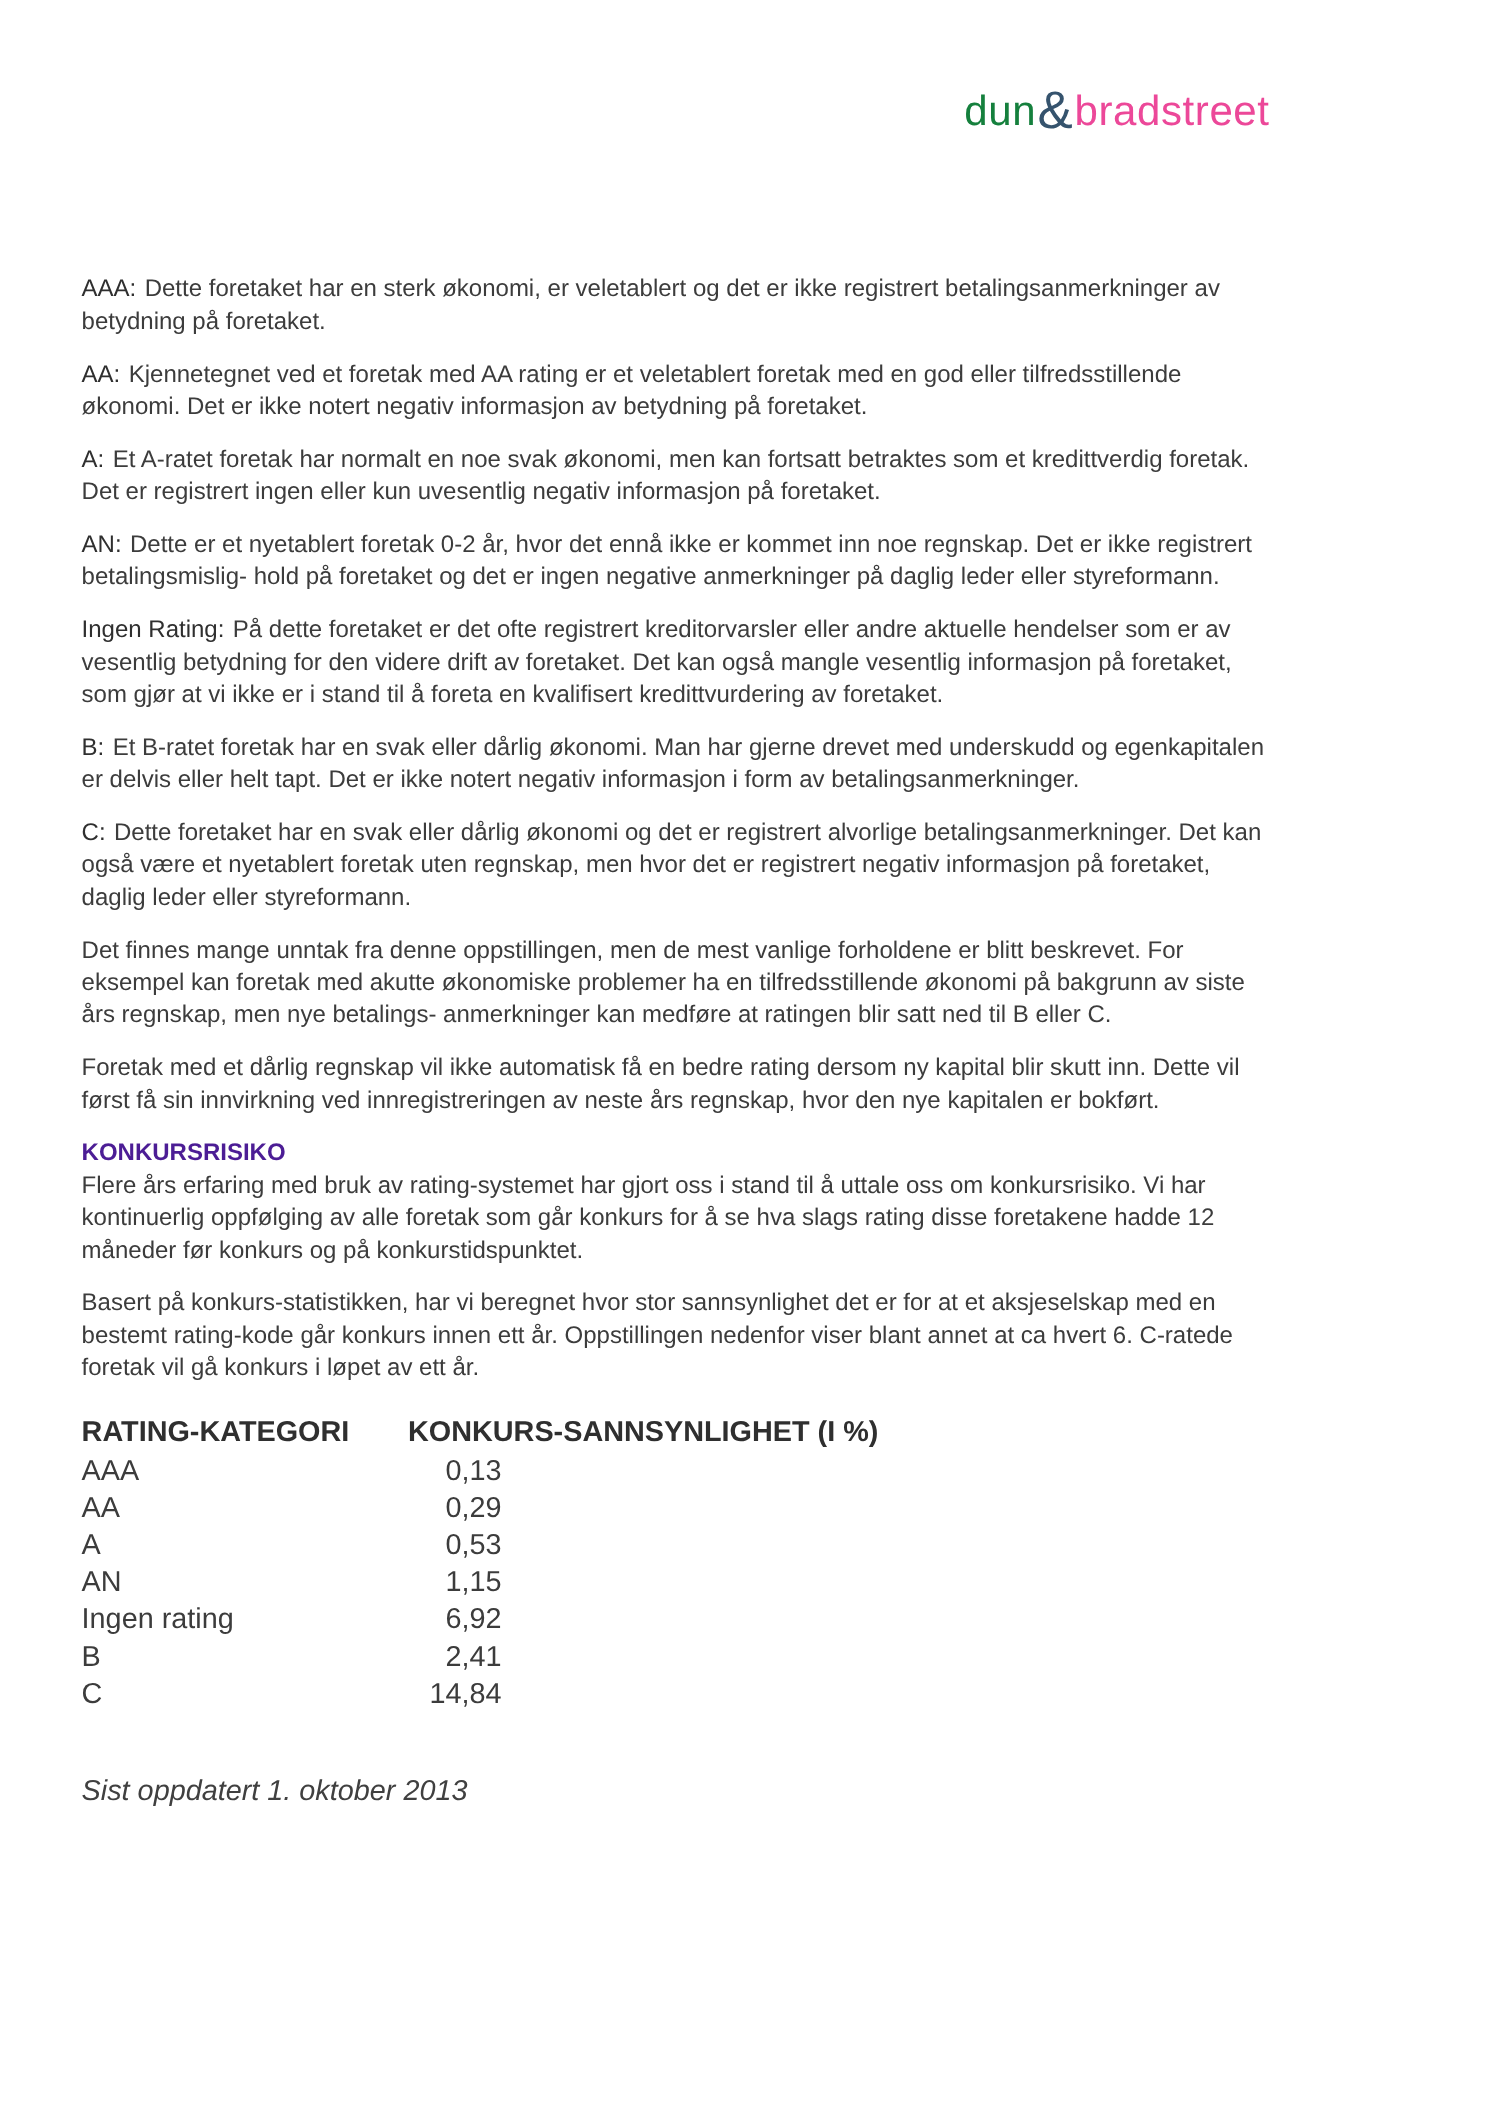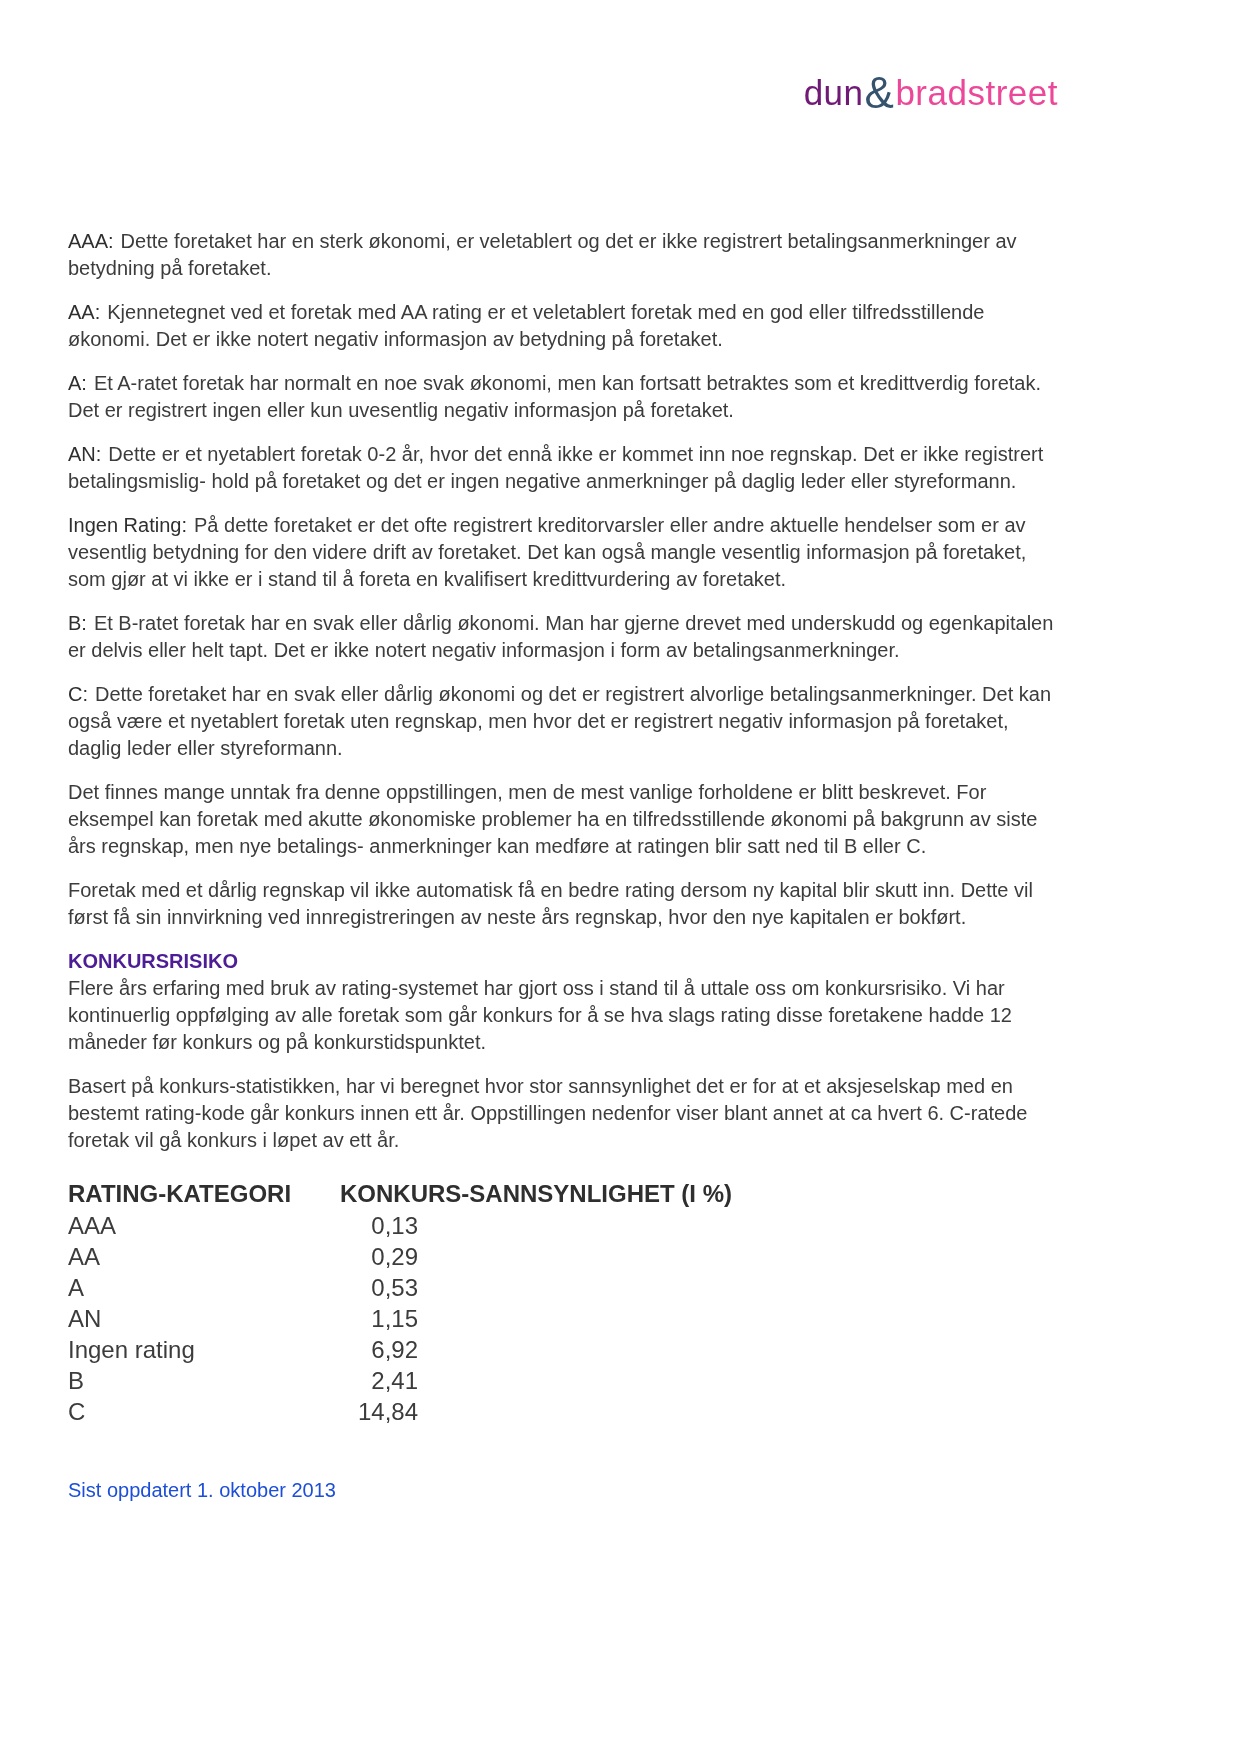--- a/index.html
+++ b/index.html
@@ -13,40 +13,40 @@
     overflow:hidden;
   }
   .page { position:relative; width:1241px; height:1754px; background:#ffffff; }
 
   
   .logo {
     position:absolute; top:72px; left:68px; width:990px;
     text-align:right; font-size:35px; line-height:42px;
     letter-spacing:0.5px; white-space:nowrap;
   }
-  .logo-dun  { color:#701a75; }
+  .logo-dun  { color:#15803d; }
   .logo-amp  { color:#35536d; font-size:44px; vertical-align:-3px; margin:0 1px; }
   .logo-brad { color:#ec4899; }
 
   
   .content { position:absolute; left:68px; top:228px; width:990px; }
   .para { font-size:20px; line-height:27px; margin-bottom:17px; }
   .plabel { font-weight:normal; color:#2f2f2f; margin-right:7px; }
   .heading { font-size:20px; line-height:27px; font-weight:bold; color:#4c1d95; }
   .section { margin-bottom:0; }
 
   
   .rating-table { margin-top:24px; }
   .trow { display:flex; align-items:center; height:31px; font-size:24px; }
   .trow.thead { height:32px; font-weight:bold; color:#2f2f2f; }
   .tcell.c1 { width:272px; }
   .tcell.c2 { width:78px; text-align:right; }
   .tcell.c2h { flex:1; }
 
-  .updated { font-size:20px; margin-top:52px; color:#1d4ed8; }
+  .updated { font-style:italic; font-size:24px; margin-top:52px; color:#404040; }
 
   .footer {
     position:absolute; top:1784px; left:68px; width:990px;
     text-align:right; font-size:20px; color:#3c3c3c;
   }
 </style>
 </head>
 <body>
 
 <div class="page">

